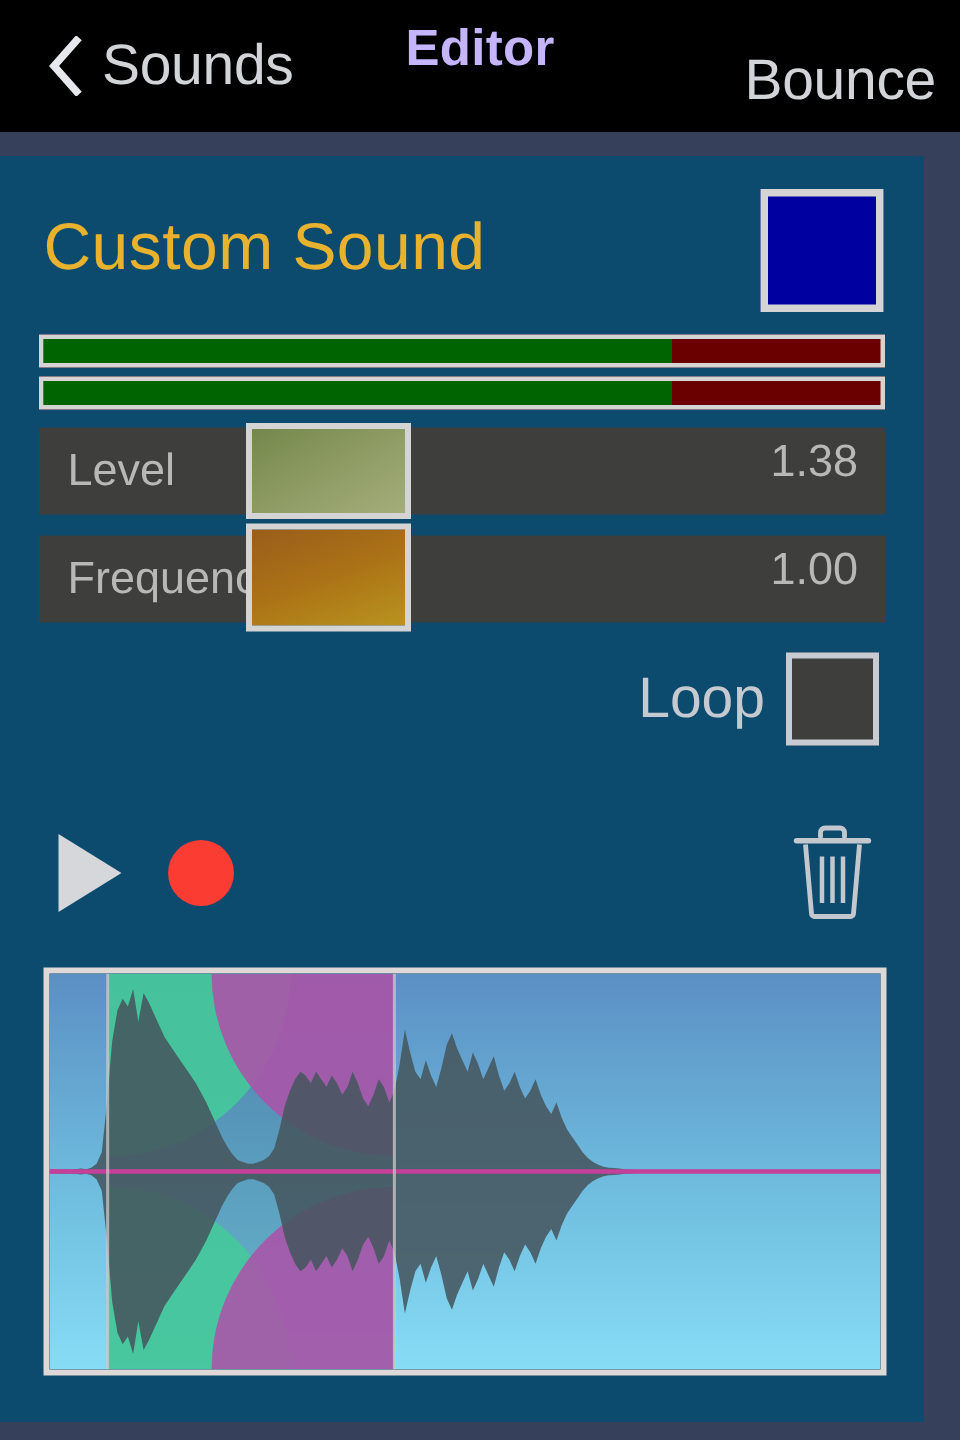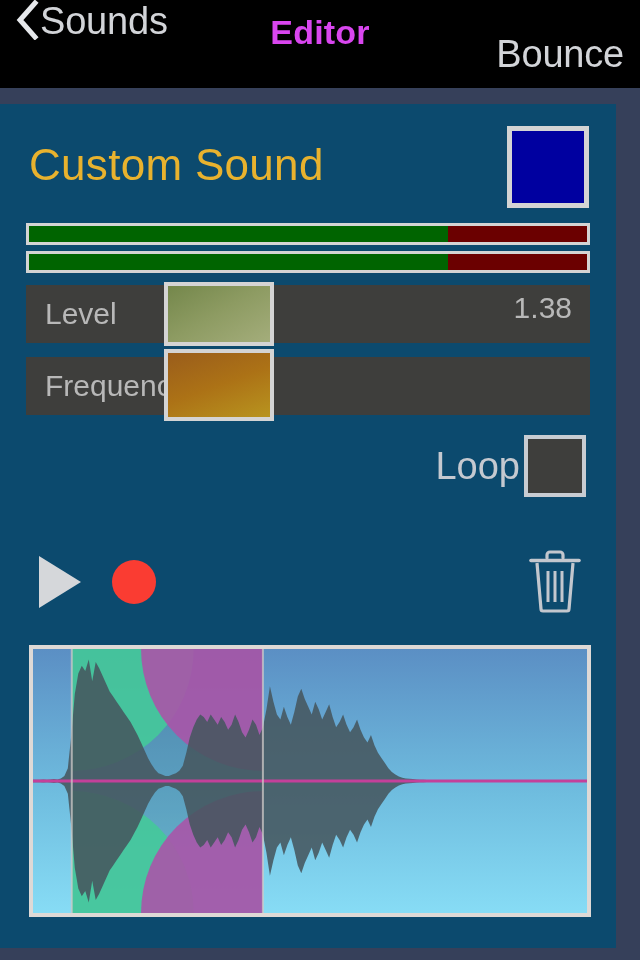--- a/index.html
+++ b/index.html
@@ -22,25 +22,25 @@
     position: absolute;
     left: 0; top: 0;
     width: 640px; height: 88px;
     background: #000000;
     display: flex;
     align-items: center;
   }
 
   #nav-back {
     position: absolute;
-    left: 14px; top: 0;
+    left: 30px; top: 0;
     height: 88px;
     display: flex;
-    align-items: flex-start;
-    gap: 0;
+    align-items: center;
+    gap: 12px;
     cursor: pointer;
   }
 
   #back-chevron {
     width: 26px; height: 40px;
     display: block;
   }
 
   #nav-back-label {
     color: #d2d4d8;
@@ -49,21 +49,21 @@
     letter-spacing: -0.2px;
   }
 
   #nav-title {
     position: absolute;
     left: 0; top: 0;
     width: 640px; height: 64px;
     display: flex;
     align-items: center;
     justify-content: center;
-    color: #d946ef;
+    color: #c4b5fd;
     font-size: 34px;
     font-weight: bold;
     letter-spacing: 0.2px;
     pointer-events: none;
   }
 
   #nav-right {
     position: absolute;
     right: 16px; top: 0;
     height: 108px;
@@ -181,21 +181,21 @@
     display: flex;
     align-items: center;
     justify-content: flex-end;
     gap: 18px;
     padding-right: 4px;
   }
 
   .toggle-group {
     display: flex;
     align-items: center;
-    gap: 4px;
+    gap: 14px;
   }
 
   .toggle-label {
     color: #c5c9d0;
     font-size: 38px;
     font-weight: 400;
     white-space: nowrap;
   }
 
   .toggle-box {
@@ -285,20 +285,21 @@
 
   <div id="row-level" class="param-row">
     <div class="param-label">Level</div>
     <div id="thumb-level" class="param-thumb"></div>
     <div class="param-value">1.38</div>
   </div>
 
   <div id="row-frequency" class="param-row">
     <div class="param-label">Frequency</div>
     <div id="thumb-frequency" class="param-thumb"></div>
+    <div class="param-value">1.00</div>
   </div>
 
   <div id="toggles-row">
     <div class="toggle-group">
       <span class="toggle-label">Loop</span>
       <span class="toggle-box" id="toggle-loop"></span>
     </div>
   </div>
 
   <div id="transport-row">

